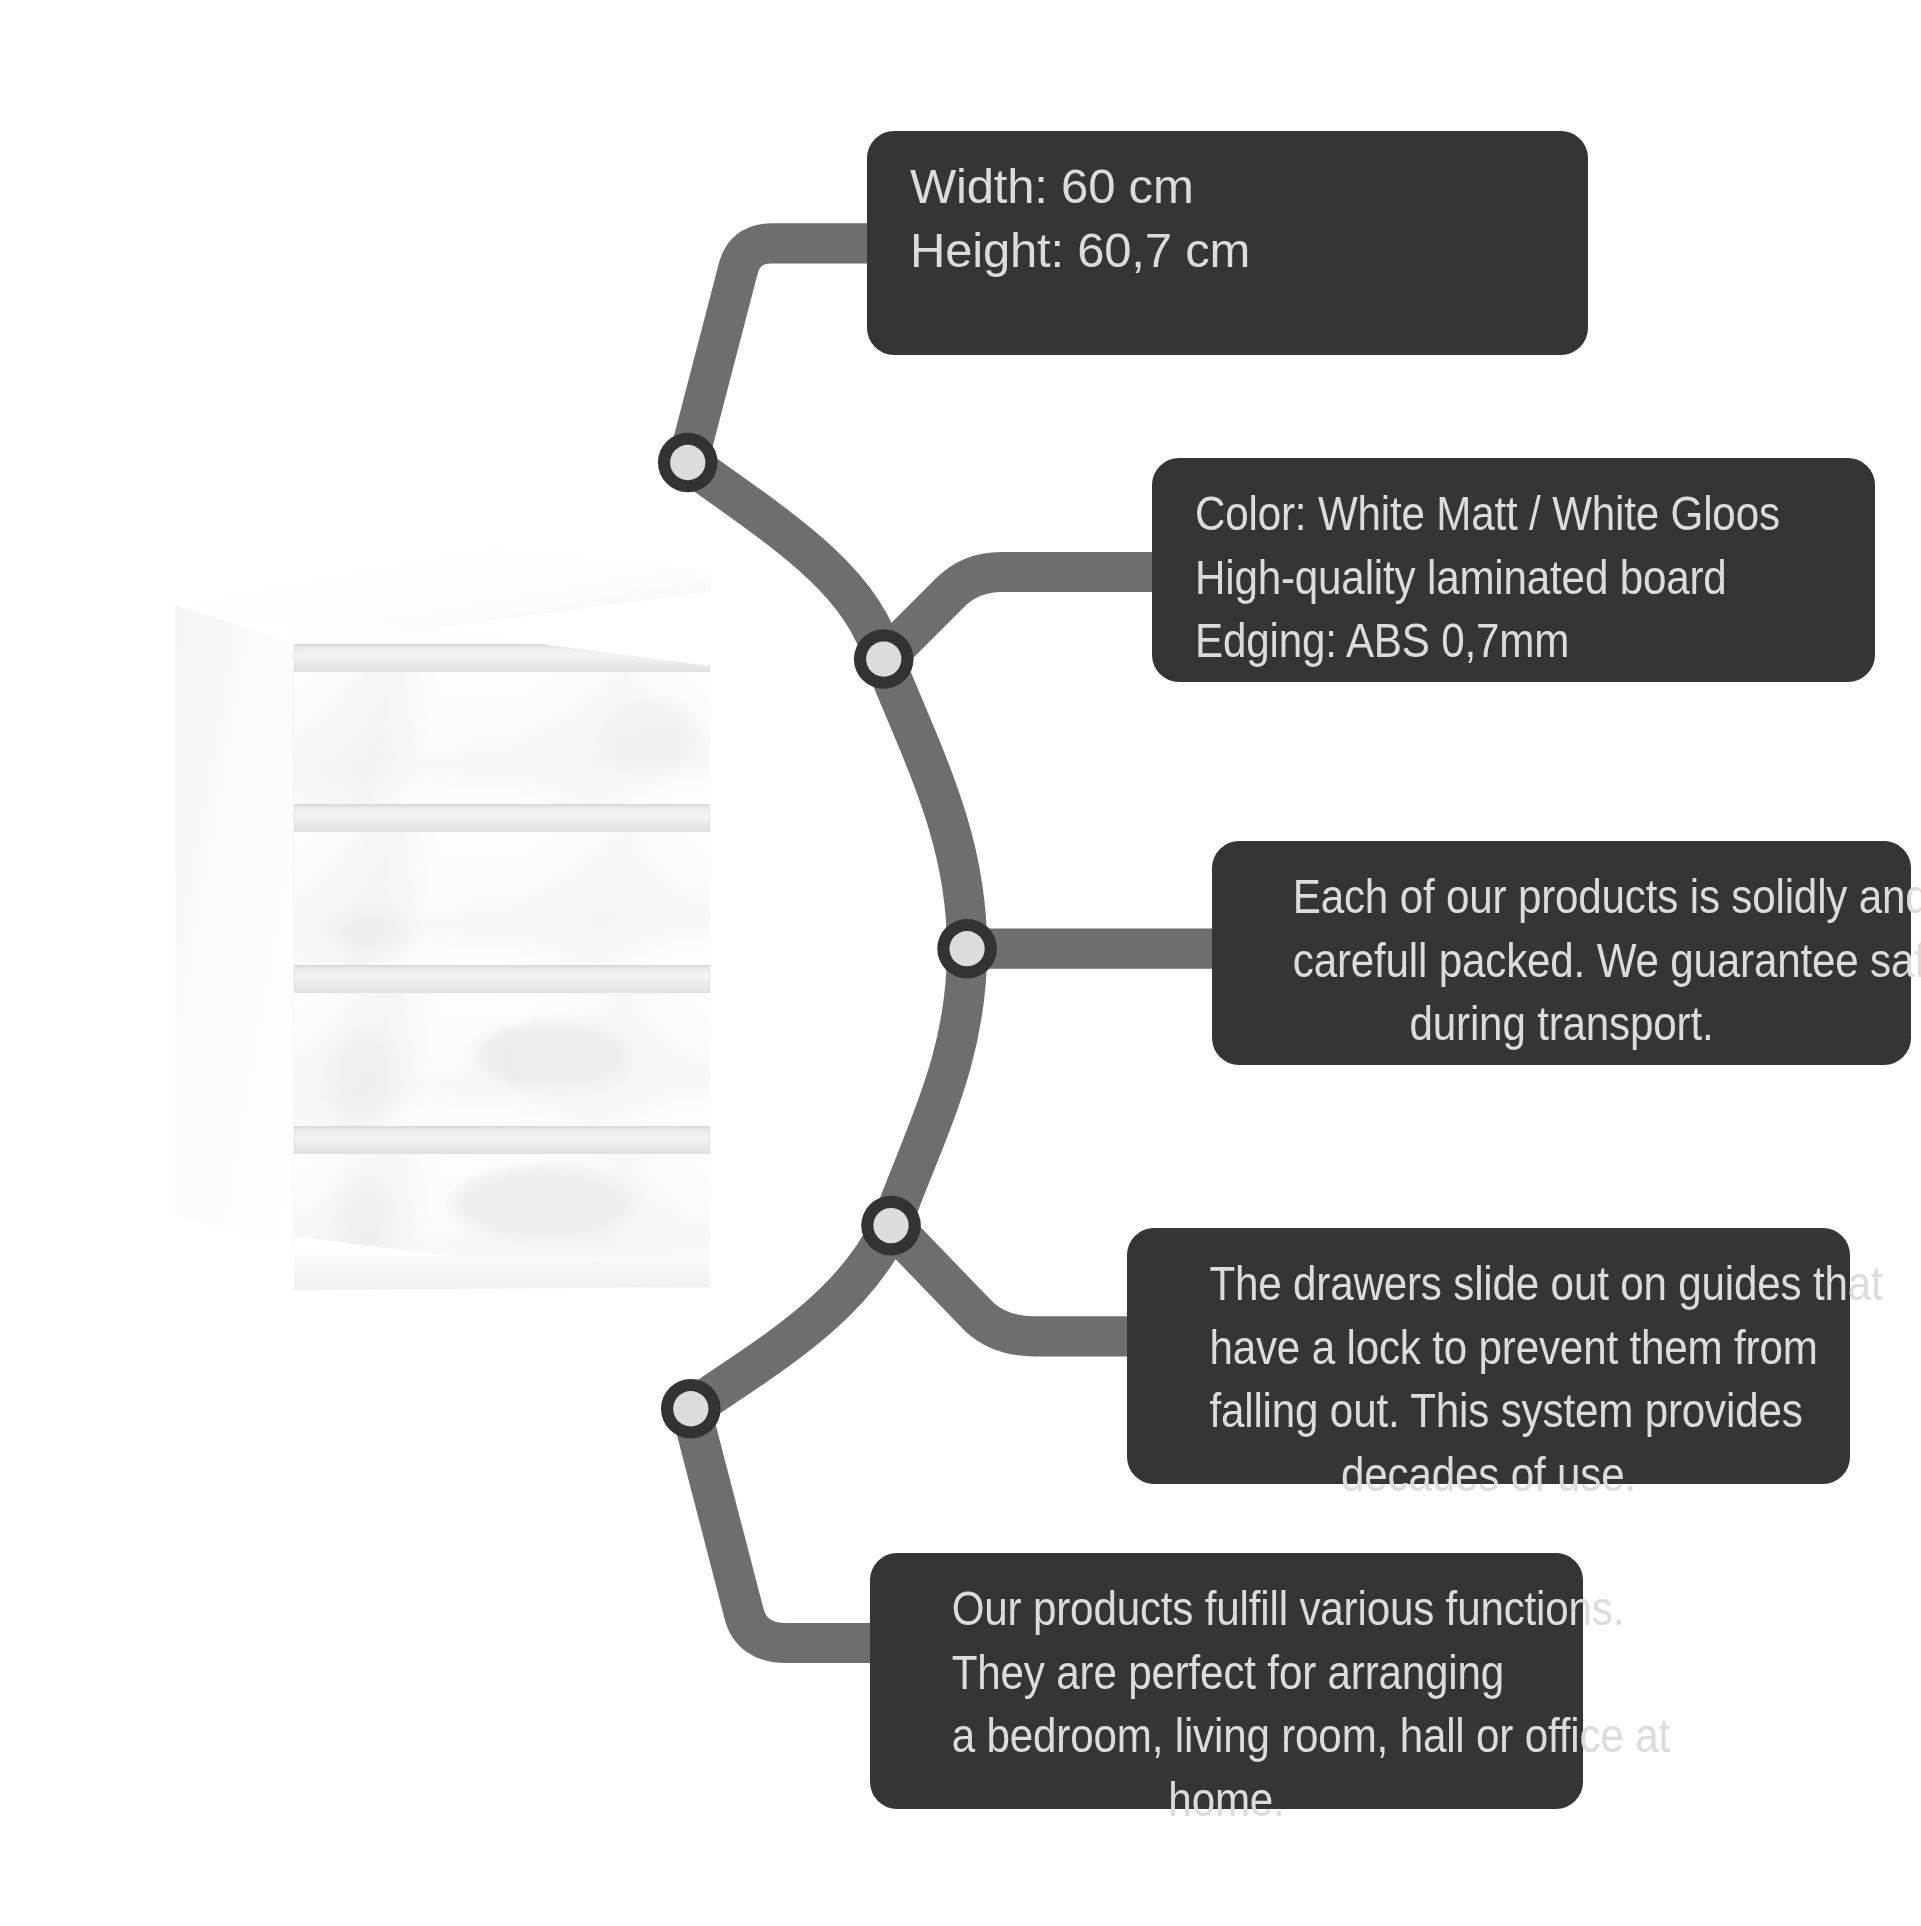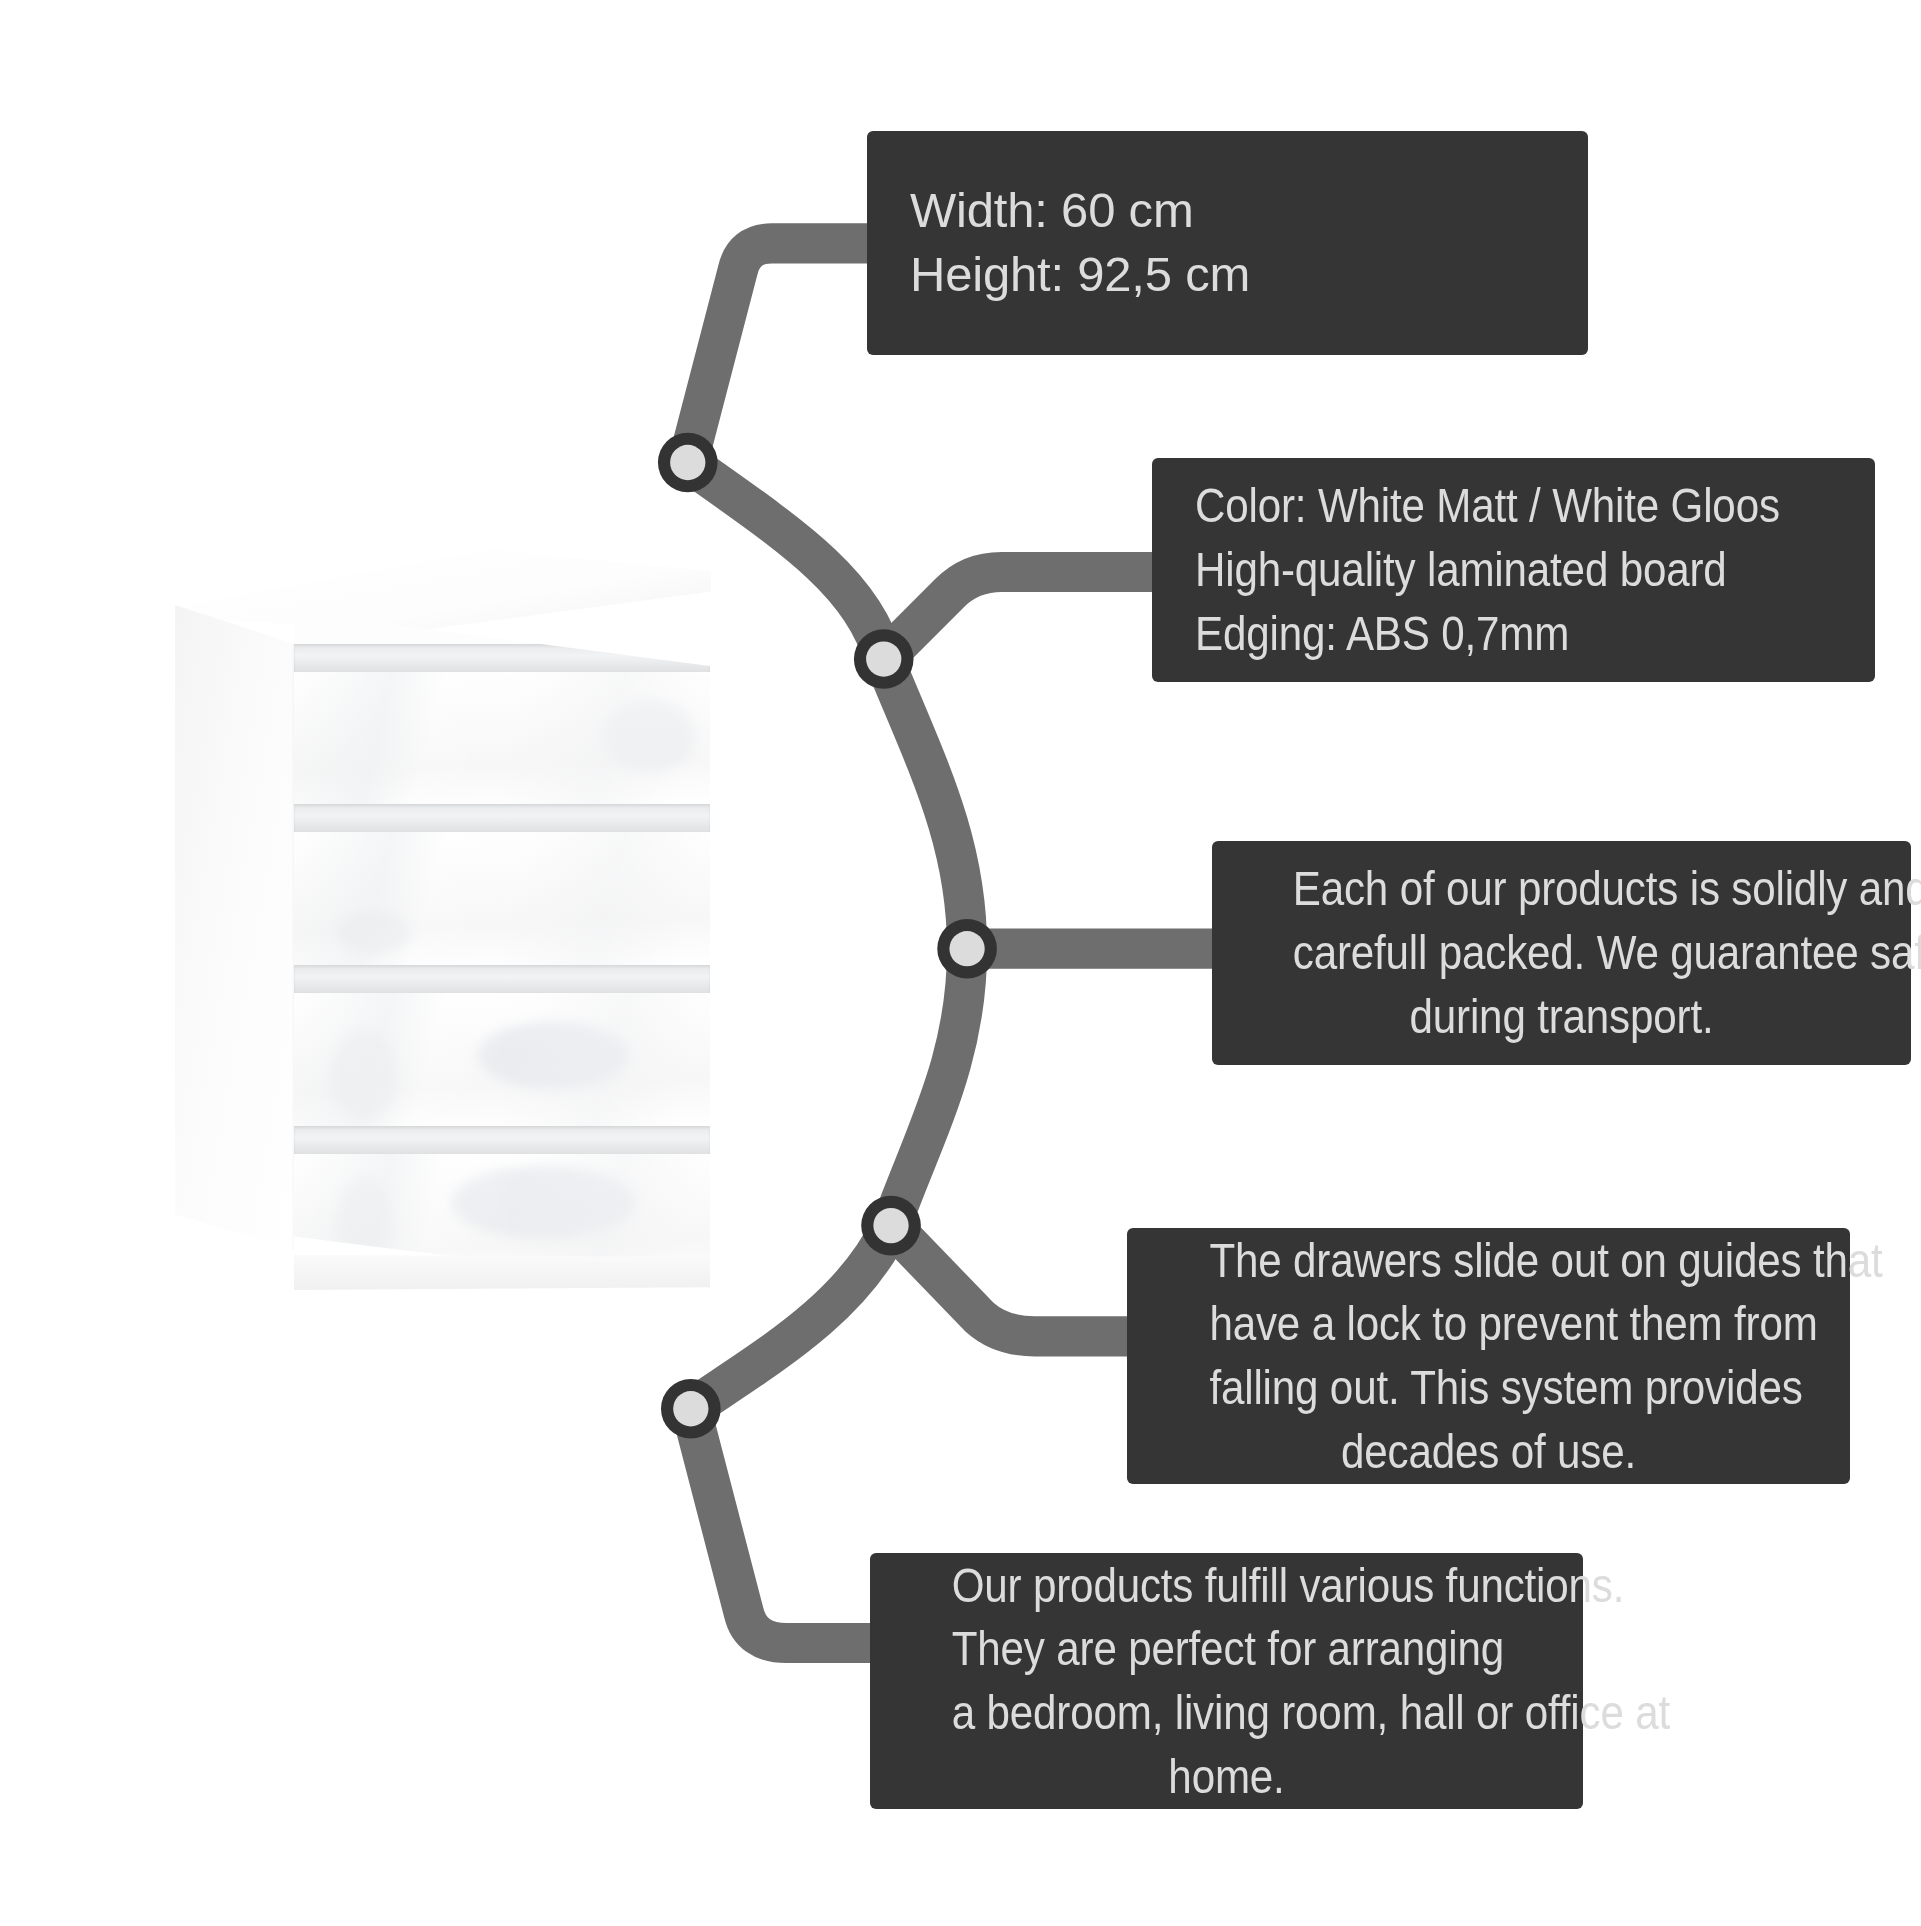--- a/index.html
+++ b/index.html
@@ -21,25 +21,24 @@
     position: absolute;
     left: 0; top: 0;
     width: 1922px;
     height: 1926px;
   }
 
   
   .callout {
     position: absolute;
     background: #353535;
-    border-radius: 6px;
+    border-radius: 27px;
     box-sizing: border-box;
     display: flex;
     flex-direction: column;
-    justify-content: center;
     color: #dcdcdc;
     line-height: 1.30;
     letter-spacing: -0.2px;
   }
   .callout .ln { display: block; white-space: pre; }
 
   .c-left  { text-align: left;   padding: 24px 43px; }
   .c-center{ text-align: center; padding: 24px 37px; }
 
   
@@ -201,21 +200,21 @@
           <div class="refl" style="left:43px;  top:24px; width:55px;  height:91px; opacity:.45;"></div>
         </div>
       </div>
 
       <div class="plinth"></div>
     </div>
   </div>
 
   <div class="callout c-left" id="callout-1">
     <span class="ln">Width: 60 cm</span>
-    <span class="ln">Height: 92,5 cm</span>
+    <span class="ln">Height: 60,7 cm</span>
   </div>
 
   <div class="callout c-left" id="callout-2">
     <span class="ln">Color: White Matt / White Gloos</span>
     <span class="ln">High-quality laminated board</span>
     <span class="ln">Edging: ABS 0,7mm</span>
   </div>
 
   <div class="callout c-center" id="callout-3">
     <span class="ln">Each of our products is solidly and</span>

